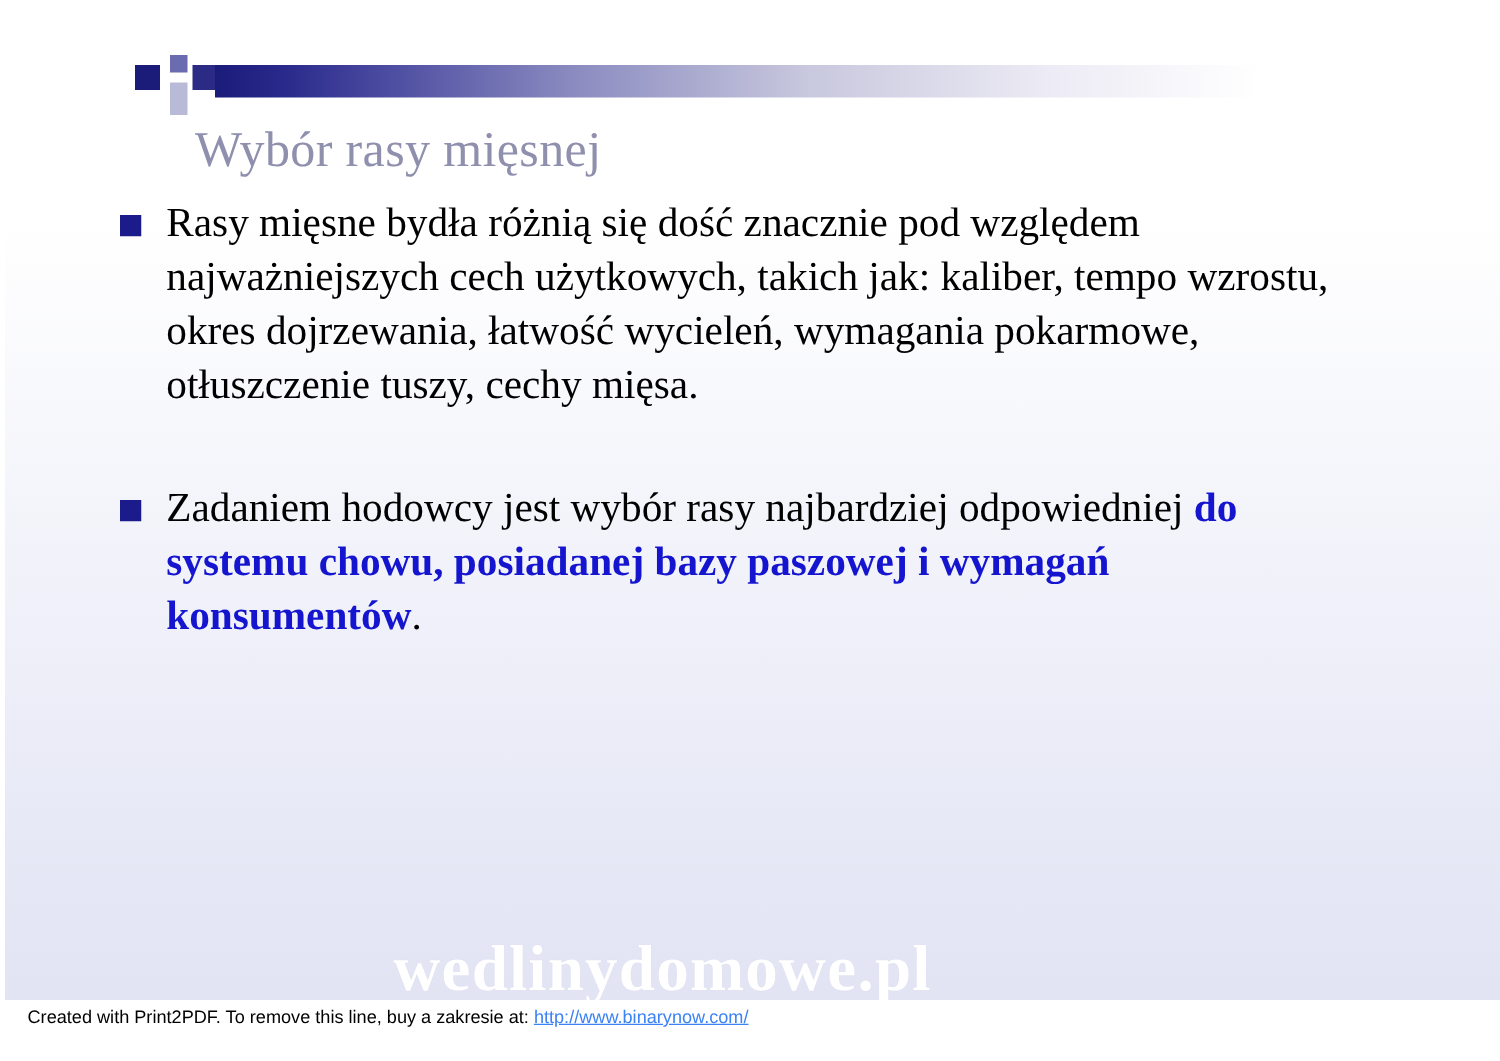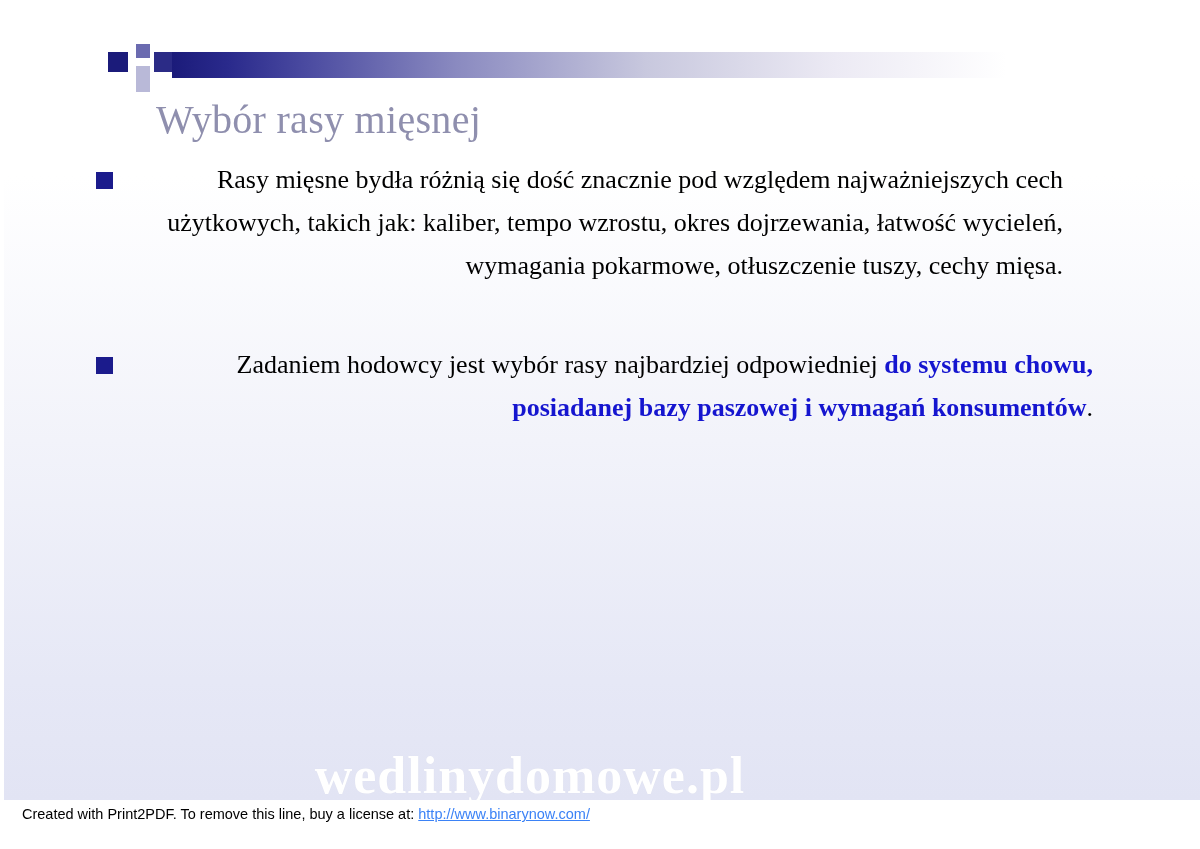--- a/index.html
+++ b/index.html
@@ -78,25 +78,24 @@
   .bullet-mark {
     width: 17px;
     height: 17px;
     background: #1b1b8c;
     flex: 0 0 auto;
     margin-top: 14px;
     margin-right: 20px;
   }
 
   .bullet-text {
-    font-size: 26px;
+    font-size: 33px;
     line-height: 43px;
     color: #000000;
     flex: 1 1 auto;
-    text-align: right;
   }
   .bullet-text .hl {
     color: #1515cf;
     font-weight: bold;
   }
 
   .b1 .bullet-text { max-width: 930px; }
   .b2 .bullet-text { max-width: 945px; }
   .b3 .bullet-text { max-width: 960px; }
 
@@ -153,13 +152,13 @@
     <div class="bullet-row b3">
       <div class="bullet-mark"></div>
       <div class="bullet-text"><span>Zadaniem hodowcy jest wybór rasy najbardziej odpowiedniej </span><span class="hl">do systemu chowu, posiadanej bazy paszowej i wymagań konsumentów</span><span>.</span></div>
     </div>
 
   </div>
 
   <div class="watermark">wedlinydomowe.pl</div>
 </div>
 
-<div class="footer"><span>Created with Print2PDF. To remove this line, buy a license at: </span><a href="#">http://www.binarynow.com/</a></div>
+<div class="footer"><span>Created with Print2PDF. To remove this line, buy a zakresie at: </span><a href="#">http://www.binarynow.com/</a></div>
 
 </body></html>

